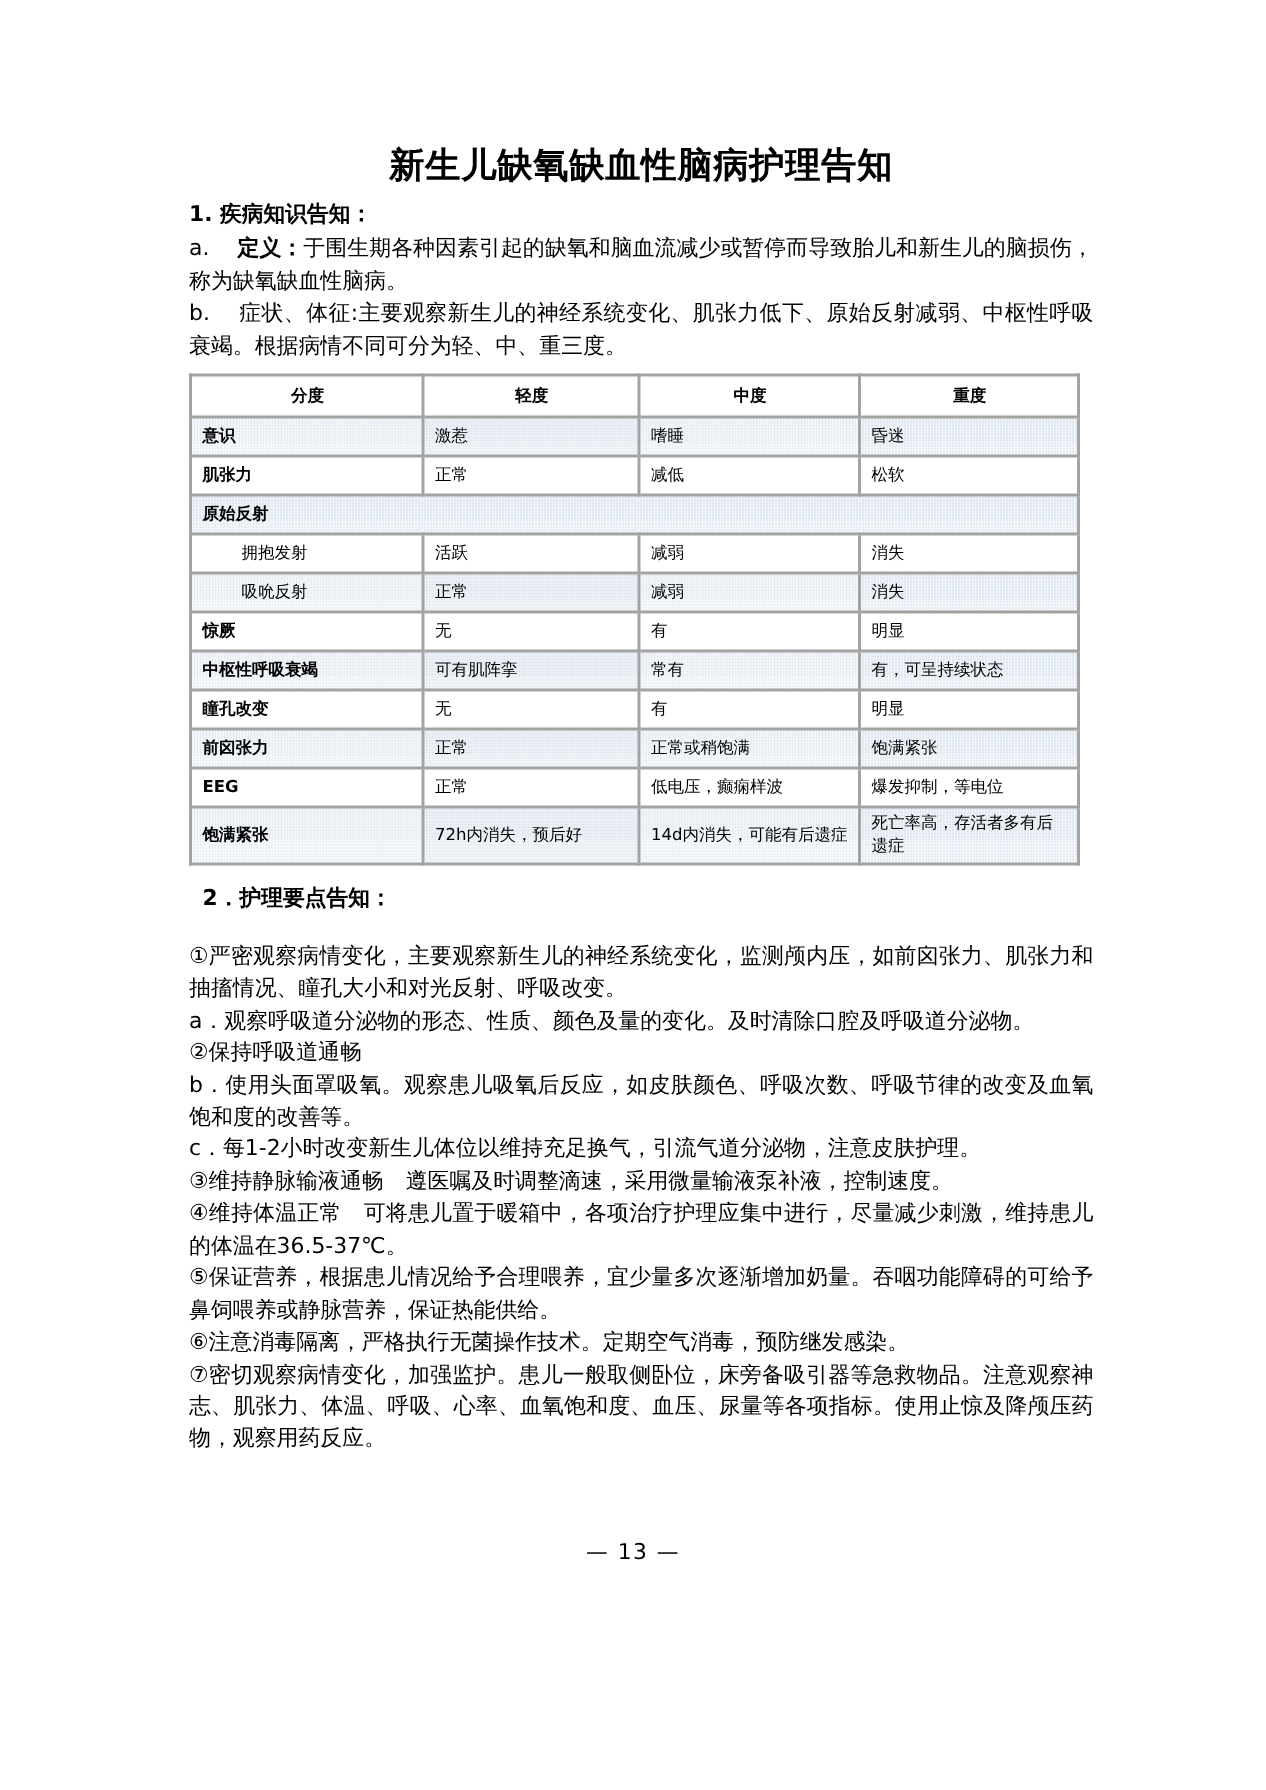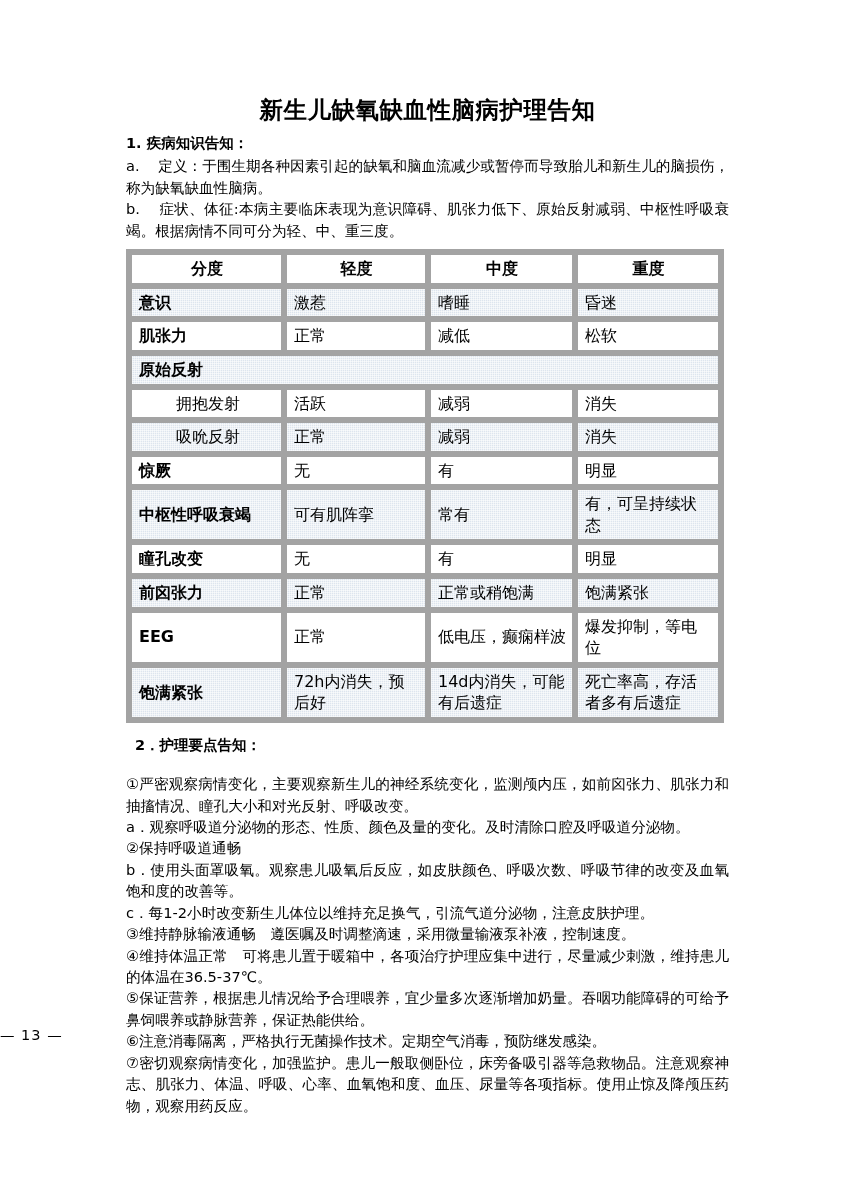--- a/index.html
+++ b/index.html
@@ -45,95 +45,96 @@
     line-height: 1.45;
     padding-left: 9px;
   }
   .para {
     font-size: 14.6px;
     line-height: 1.47;
     margin: 0;
     text-align: justify;
     text-justify: inter-ideograph;
   }
-  .para .lbl { font-weight: normal; }
+  .para .lbl { font-weight: bold; }
   .para .mk { font-weight: normal; }
 
   
   table.grade-table {
     border-collapse: collapse;
     width: 592px;
     margin: 8px 0 4px 0;
     table-layout: fixed;
     border: 2px solid #5b7ea8;
   }
   table.grade-table col.c1 { width: 155px; }
   table.grade-table col.c2 { width: 144px; }
   table.grade-table col.c3 { width: 147px; }
   table.grade-table col.c4 { width: 146px; }
   table.grade-table th,
   table.grade-table td {
-    border: 6px solid #a3a3a3;
+    border: 2px solid #a3a3a3;
     padding: 3px 6px 3px 7px;
-    font-size: 16px;
+    font-size: 11px;
     line-height: 1.35;
     vertical-align: middle;
     height: 26px;
     box-sizing: border-box;
     word-break: break-all;
   }
   table.grade-table th {
     text-align: center;
     font-weight: bold;
     background: #ffffff;
     height: 28px;
   }
   table.grade-table td.hdcell {
     font-weight: bold;
     margin-top: 31px;
   }
   table.grade-table td.indent {
-    padding-left: 44px;
+    padding-left: 33px;
     font-weight: normal;
   }
   table.grade-table tr.shaded td {
     background-color: #dde5ee;
     background-image:
       repeating-linear-gradient(0deg, rgba(255,255,255,0.55) 0 1px, rgba(255,255,255,0) 1px 2px),
       repeating-linear-gradient(90deg, rgba(255,255,255,0.55) 0 1px, rgba(255,255,255,0) 1px 2px);
   }
   table.grade-table td.span-all {
     font-weight: bold;
   }
 
   .notes { margin-top: 17px; }
   .page-number {
     position: absolute;
     left: 0;
     right: 0;
     top: 1027px;
+    text-align: center;
     font-size: 14.5px;
     letter-spacing: 1px;
   }
 </style>
 </head>
 <body>
 
 <div class="page">
 
   <h1 class="doc-title">新生儿缺氧缺血性脑病护理告知</h1>
 
   <div class="sec-heading">1. 疾病知识告知：</div>
 
   <p class="para">
     <span class="mk">a.</span>&nbsp;&nbsp;&nbsp;&nbsp;<span class="lbl">定义：</span><span>于围生期各种因素引起的缺氧和脑血流减少或暂停而导致胎儿和新生儿的脑损伤，称为缺氧缺血性脑病。</span>
   </p>
 
   <p class="para">
-    <span class="mk">b.</span>&nbsp;&nbsp;&nbsp;&nbsp;<span>症状、体征:</span><span>本病主要临床表现为意识障碍、肌张力低下、原始反射减弱、中枢性呼吸衰竭。根据病情不同可分为轻、中、重三度。</span>
+    <span class="mk">b.</span>&nbsp;&nbsp;&nbsp;&nbsp;<span>症状、体征:</span><span>主要观察新生儿的神经系统变化、肌张力低下、原始反射减弱、中枢性呼吸衰竭。根据病情不同可分为轻、中、重三度。</span>
   </p>
 
   <table class="grade-table">
     <colgroup>
       <col class="c1">
         <col class="c2">
         <col class="c3">
         <col class="c4">
     </colgroup>
     <thead>

